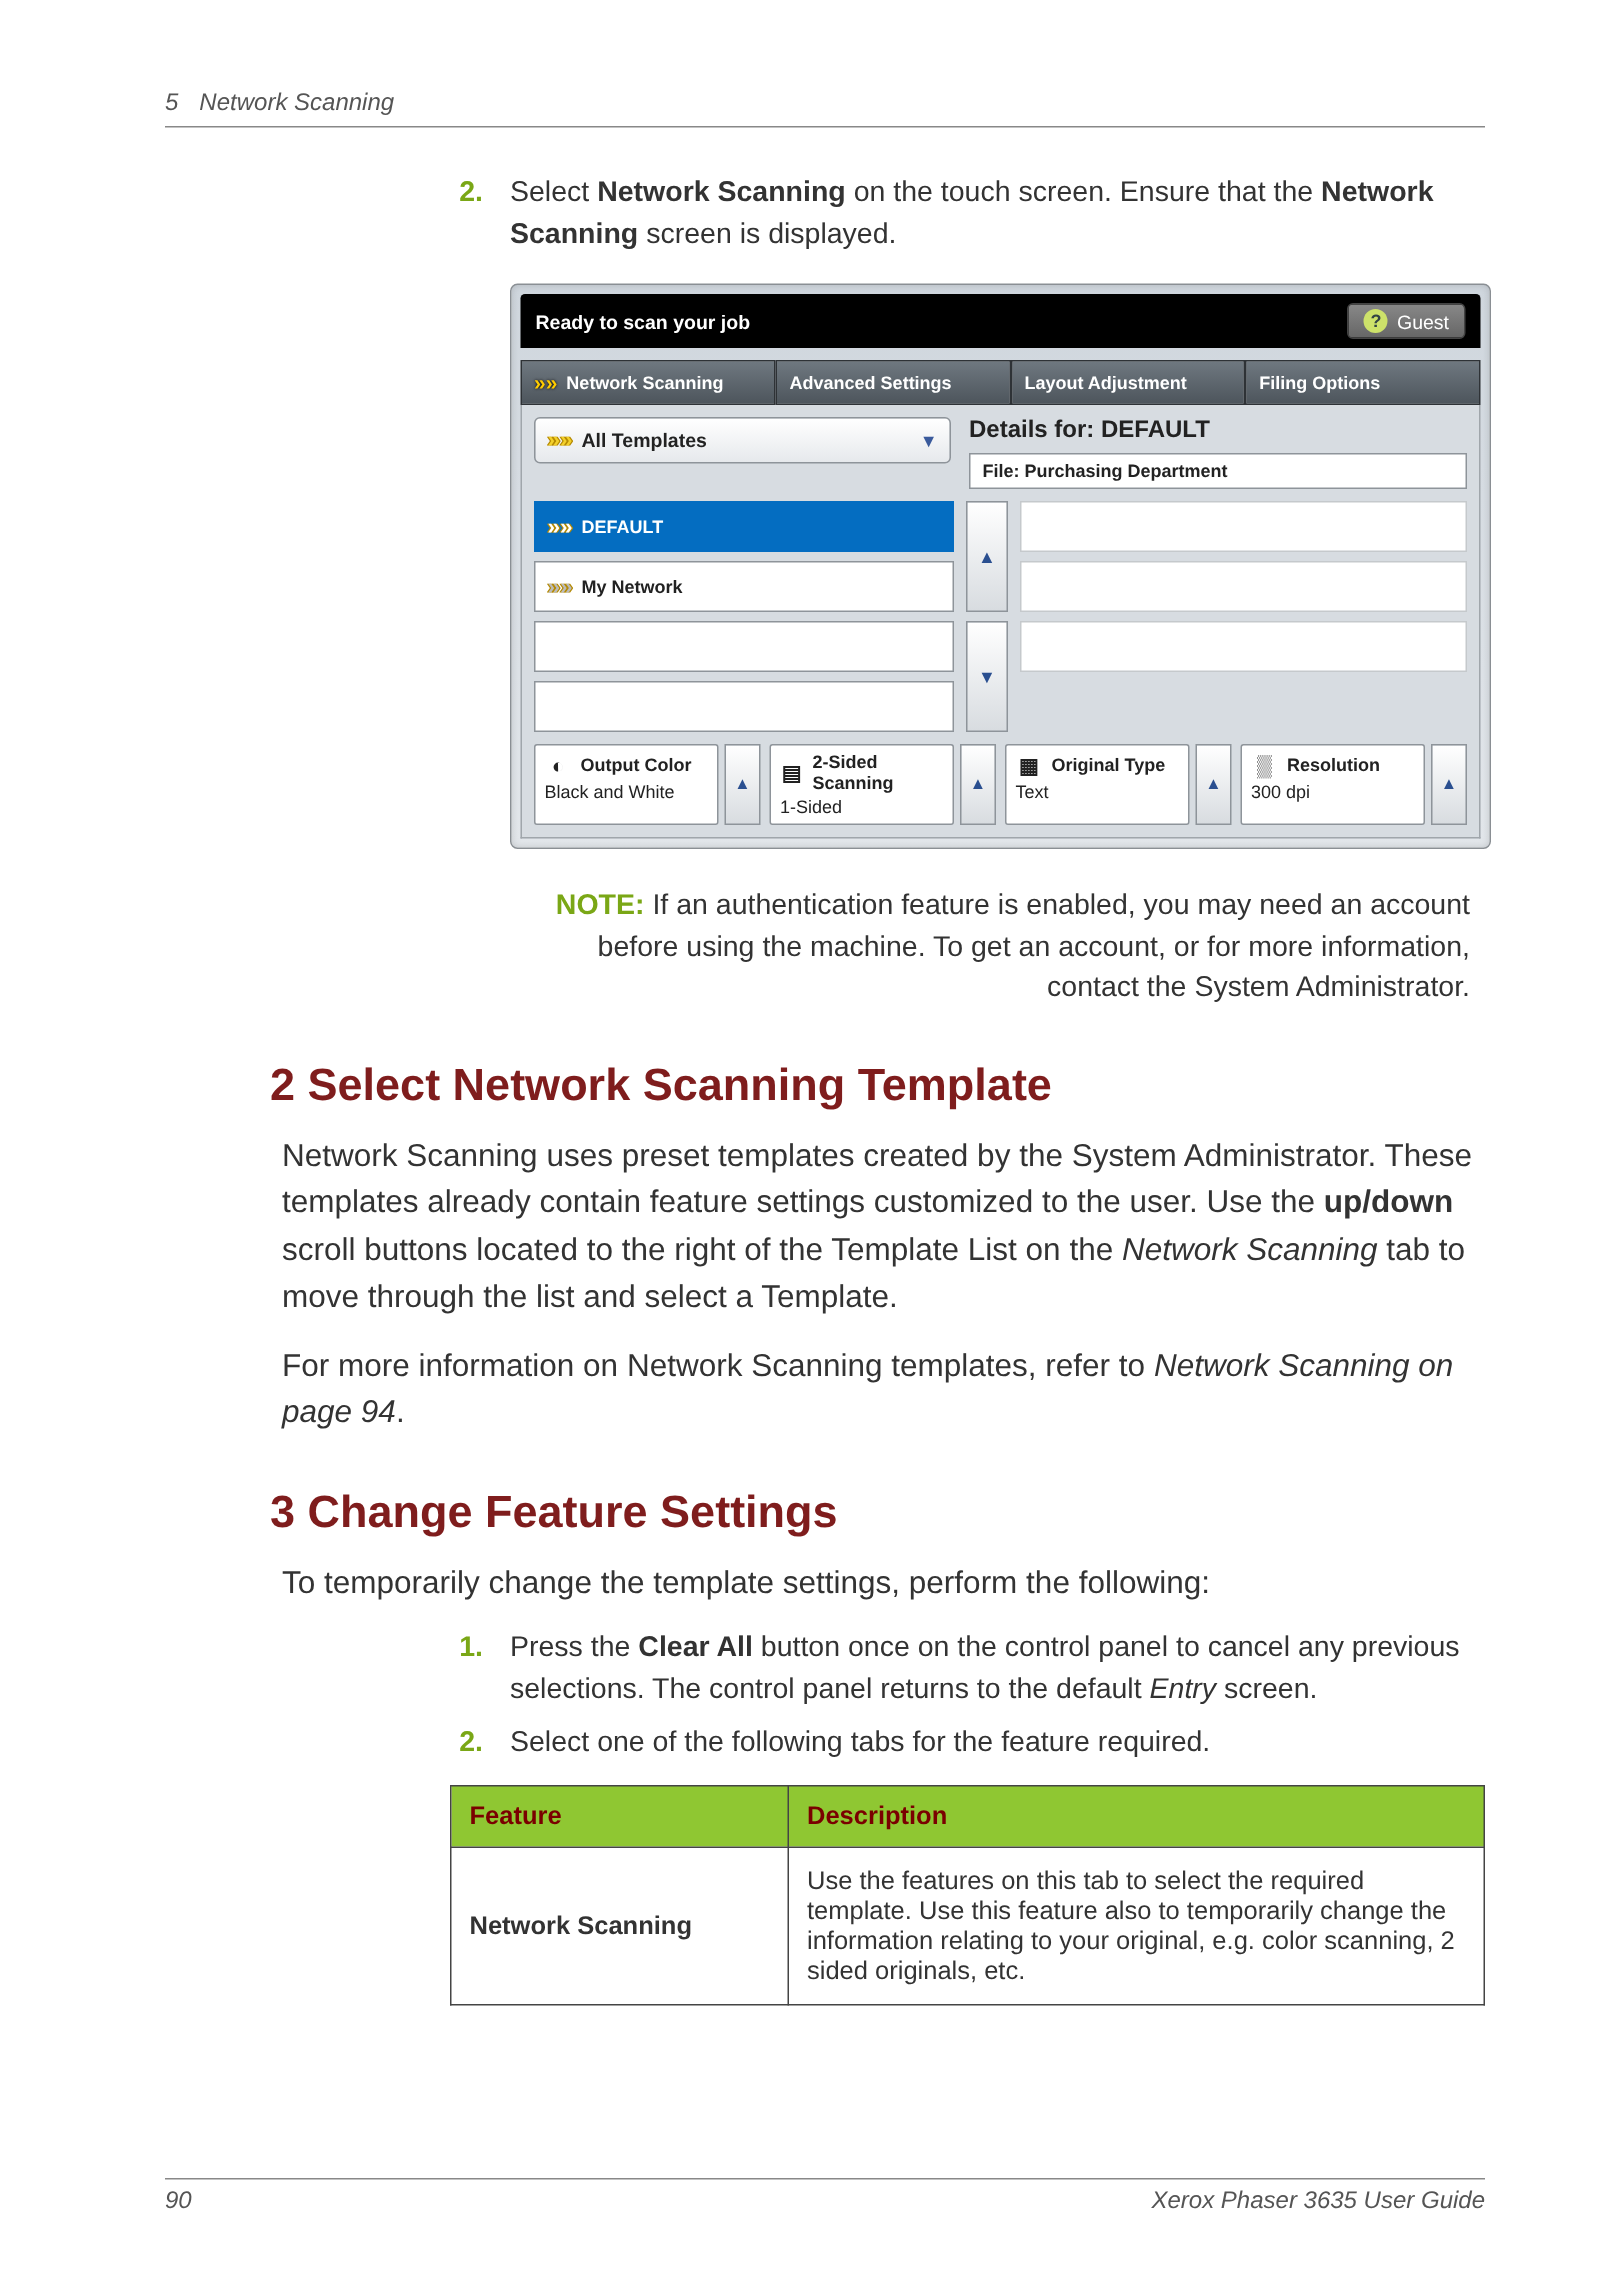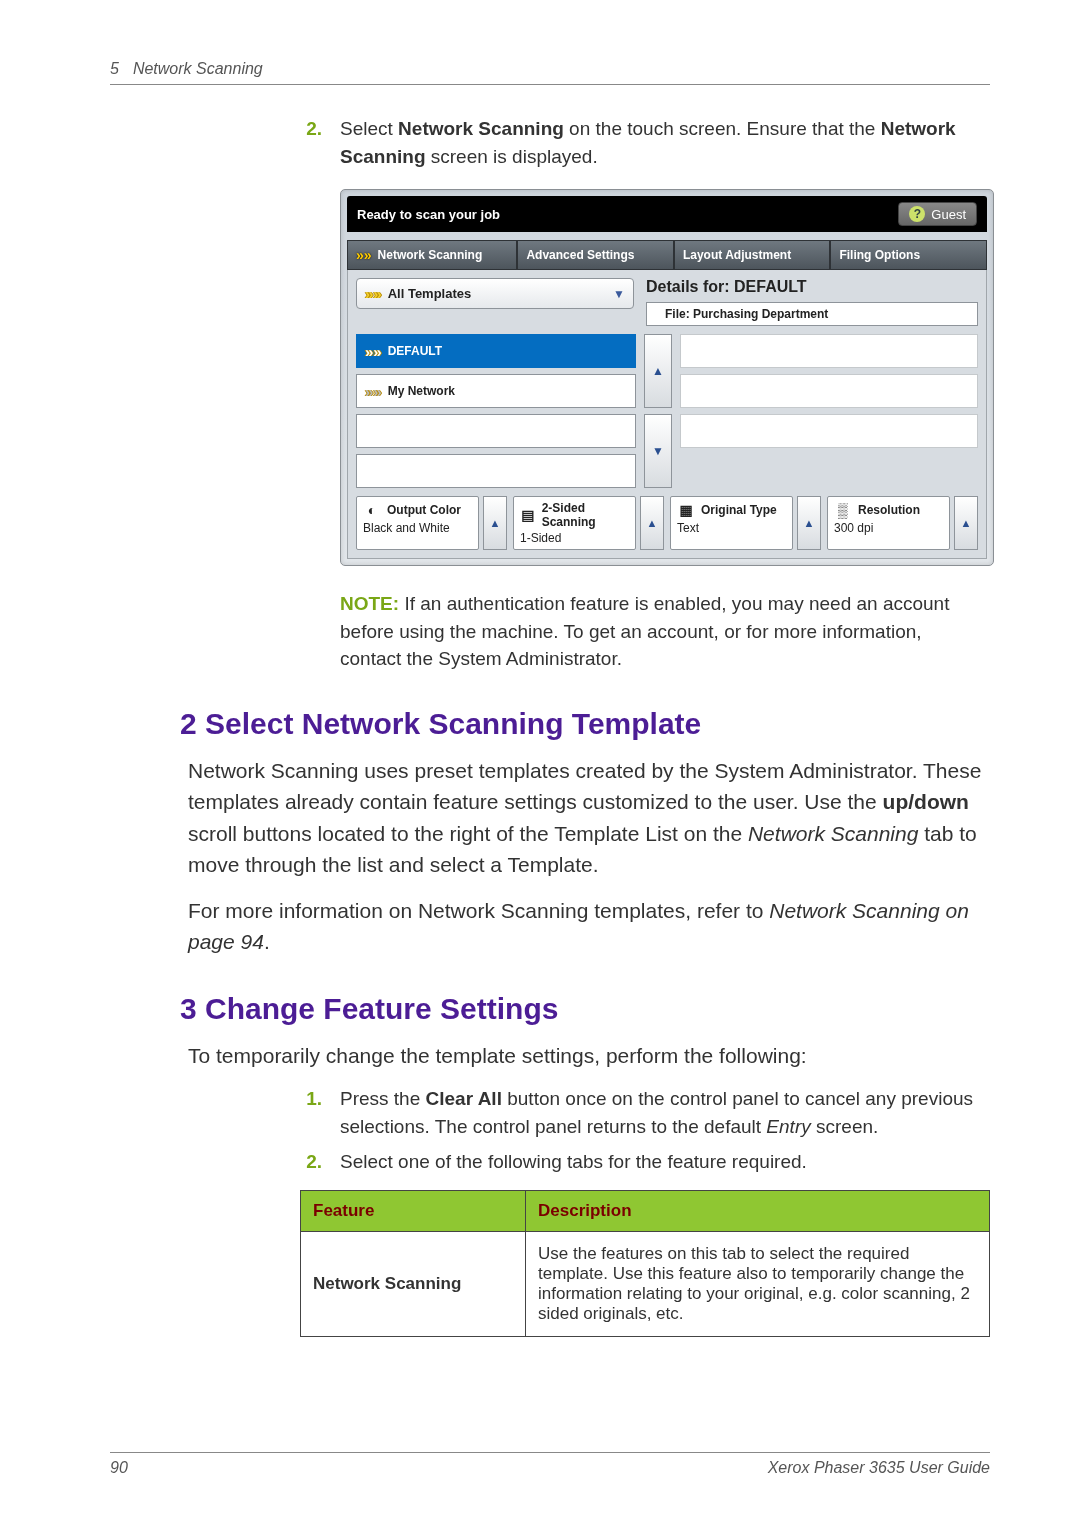--- a/index.html
+++ b/index.html
@@ -152,21 +152,21 @@
     flex: 1;
   }
   .details-title {
     font-weight: bold;
     font-size: 16px;
     margin-bottom: 6px;
   }
   .file-box {
     background: #fff;
     border: 1px solid #8e949a;
-    padding: 4px 18px;
+    padding: 4px 8px;
     font-weight: bold;
     font-size: 12px;
   }
   .row2 {
     display: flex;
     gap: 8px;
     margin-bottom: 8px;
   }
   .template-list {
     flex: 0 0 280px;
@@ -258,25 +258,26 @@
     color: #2a4f90;
   }
   .opt-wrap { display: flex; gap: 4px; flex: 1; }
 
   .note-block {
     display: flex;
     gap: 6px;
     font-size: 19px;
     line-height: 1.45;
     margin-top: 24px;
+    text-align: right;
   }
   .note-label { color: #7aa716; font-weight: bold; }
 
   h2.section {
-    color: #4c1d95;
+    color: #7f1d1d;
     font-weight: bold;
     margin: 34px 0 14px 70px;
     font-size: 30px;
   }
   .indent-para {
     margin-left: 78px;
     font-size: 21px;
     line-height: 1.5;
     margin-top: 0;
     margin-bottom: 14px;

